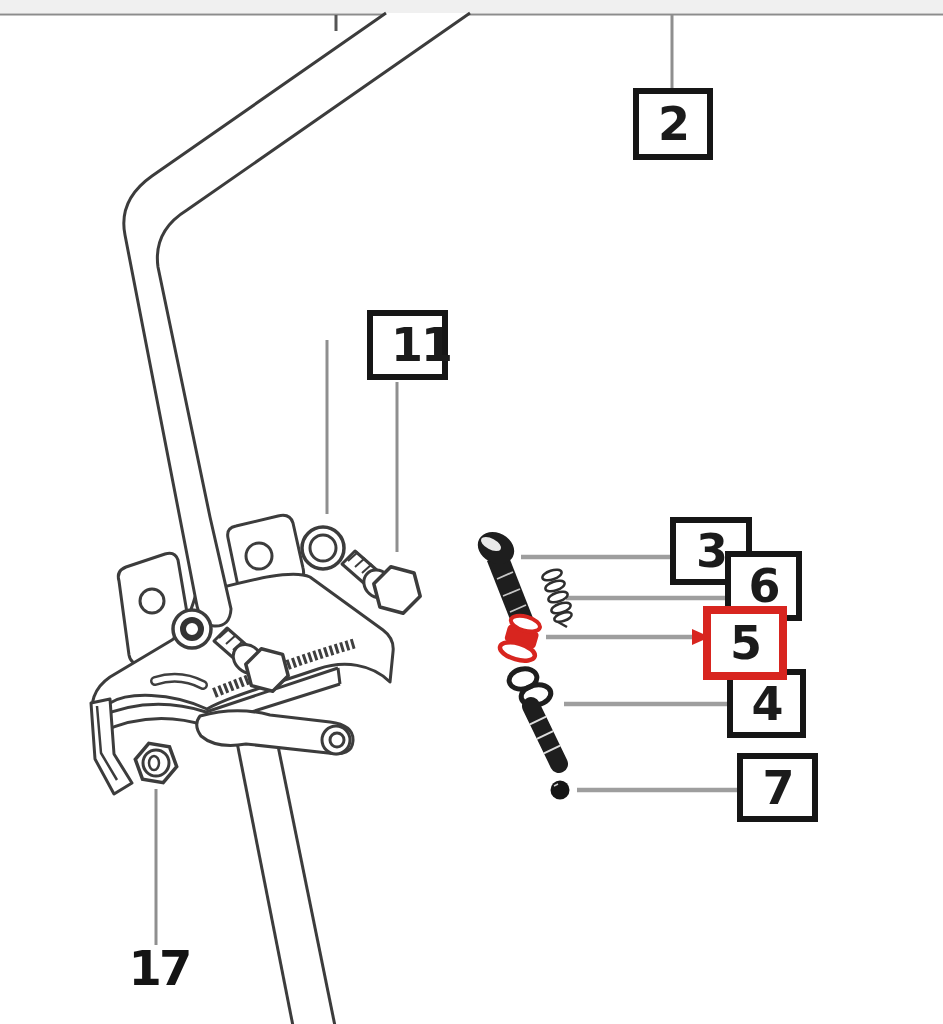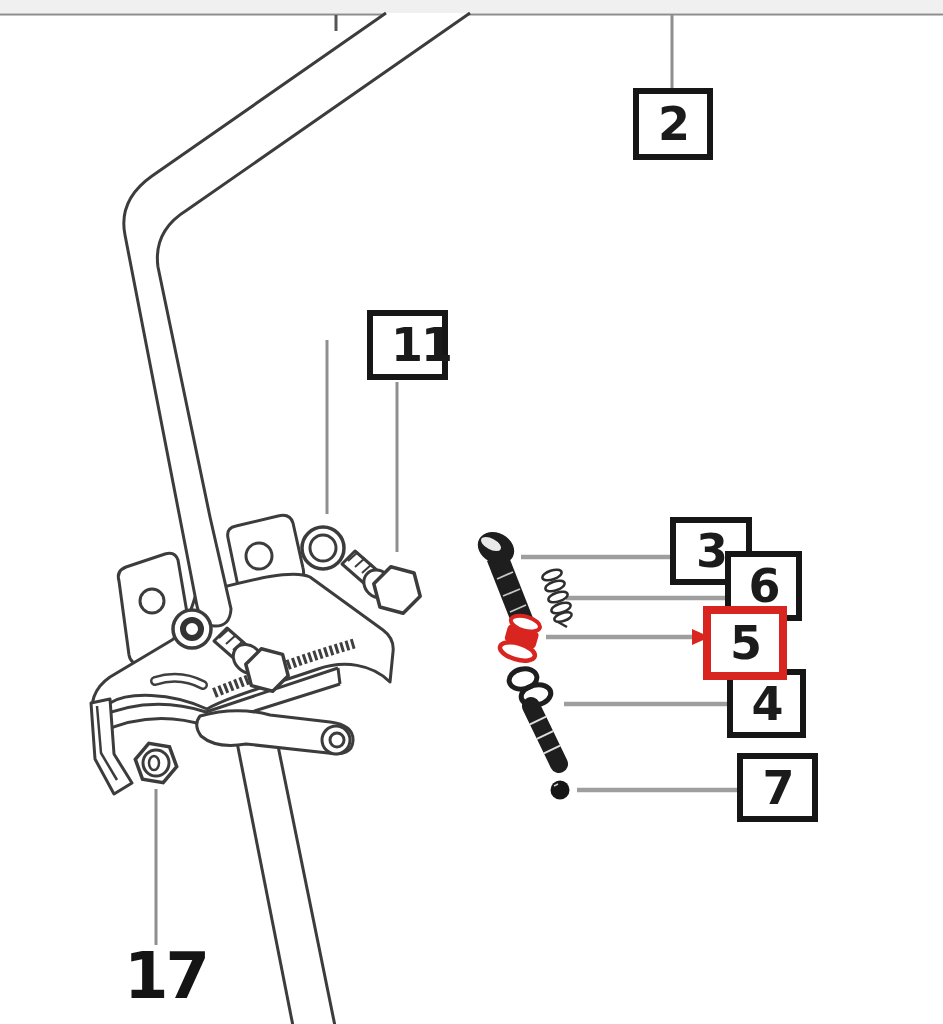--- a/index.html
+++ b/index.html
@@ -19,21 +19,21 @@
   #c2 {left:633px;top:88px;width:80px;height:72px;}
   #c12{left:295px;top:271px;width:78px;height:67px;z-index:3;}
   #c11{left:367px;top:310px;width:81px;height:70px;z-index:4;padding-left:27px;}
   #c3 {left:670px;top:517px;width:82px;height:68px;z-index:2;}
   #c6 {left:725px;top:551px;width:77px;height:70px;z-index:3;}
   #c5 {left:703px;top:606px;width:84px;height:74px;}
   #c4 {left:727px;top:669px;width:79px;height:69px;z-index:4;}
   #c7 {left:737px;top:753px;width:81px;height:69px;z-index:2;}
   .plain-label{
     position:absolute;z-index:2;left:124px;top:944px;width:70px;
-    font-weight:700;font-size:64px;color:#141414;letter-spacing:-3px;
+    font-weight:700;font-size:48px;color:#141414;letter-spacing:-3px;
     text-align:center;line-height:1;cursor:pointer;user-select:none;
   }
 </style>
 </head>
 <body>
 
 <div class="stage">
 
   <svg width="943" height="1024" viewBox="0 0 943 1024">
 

